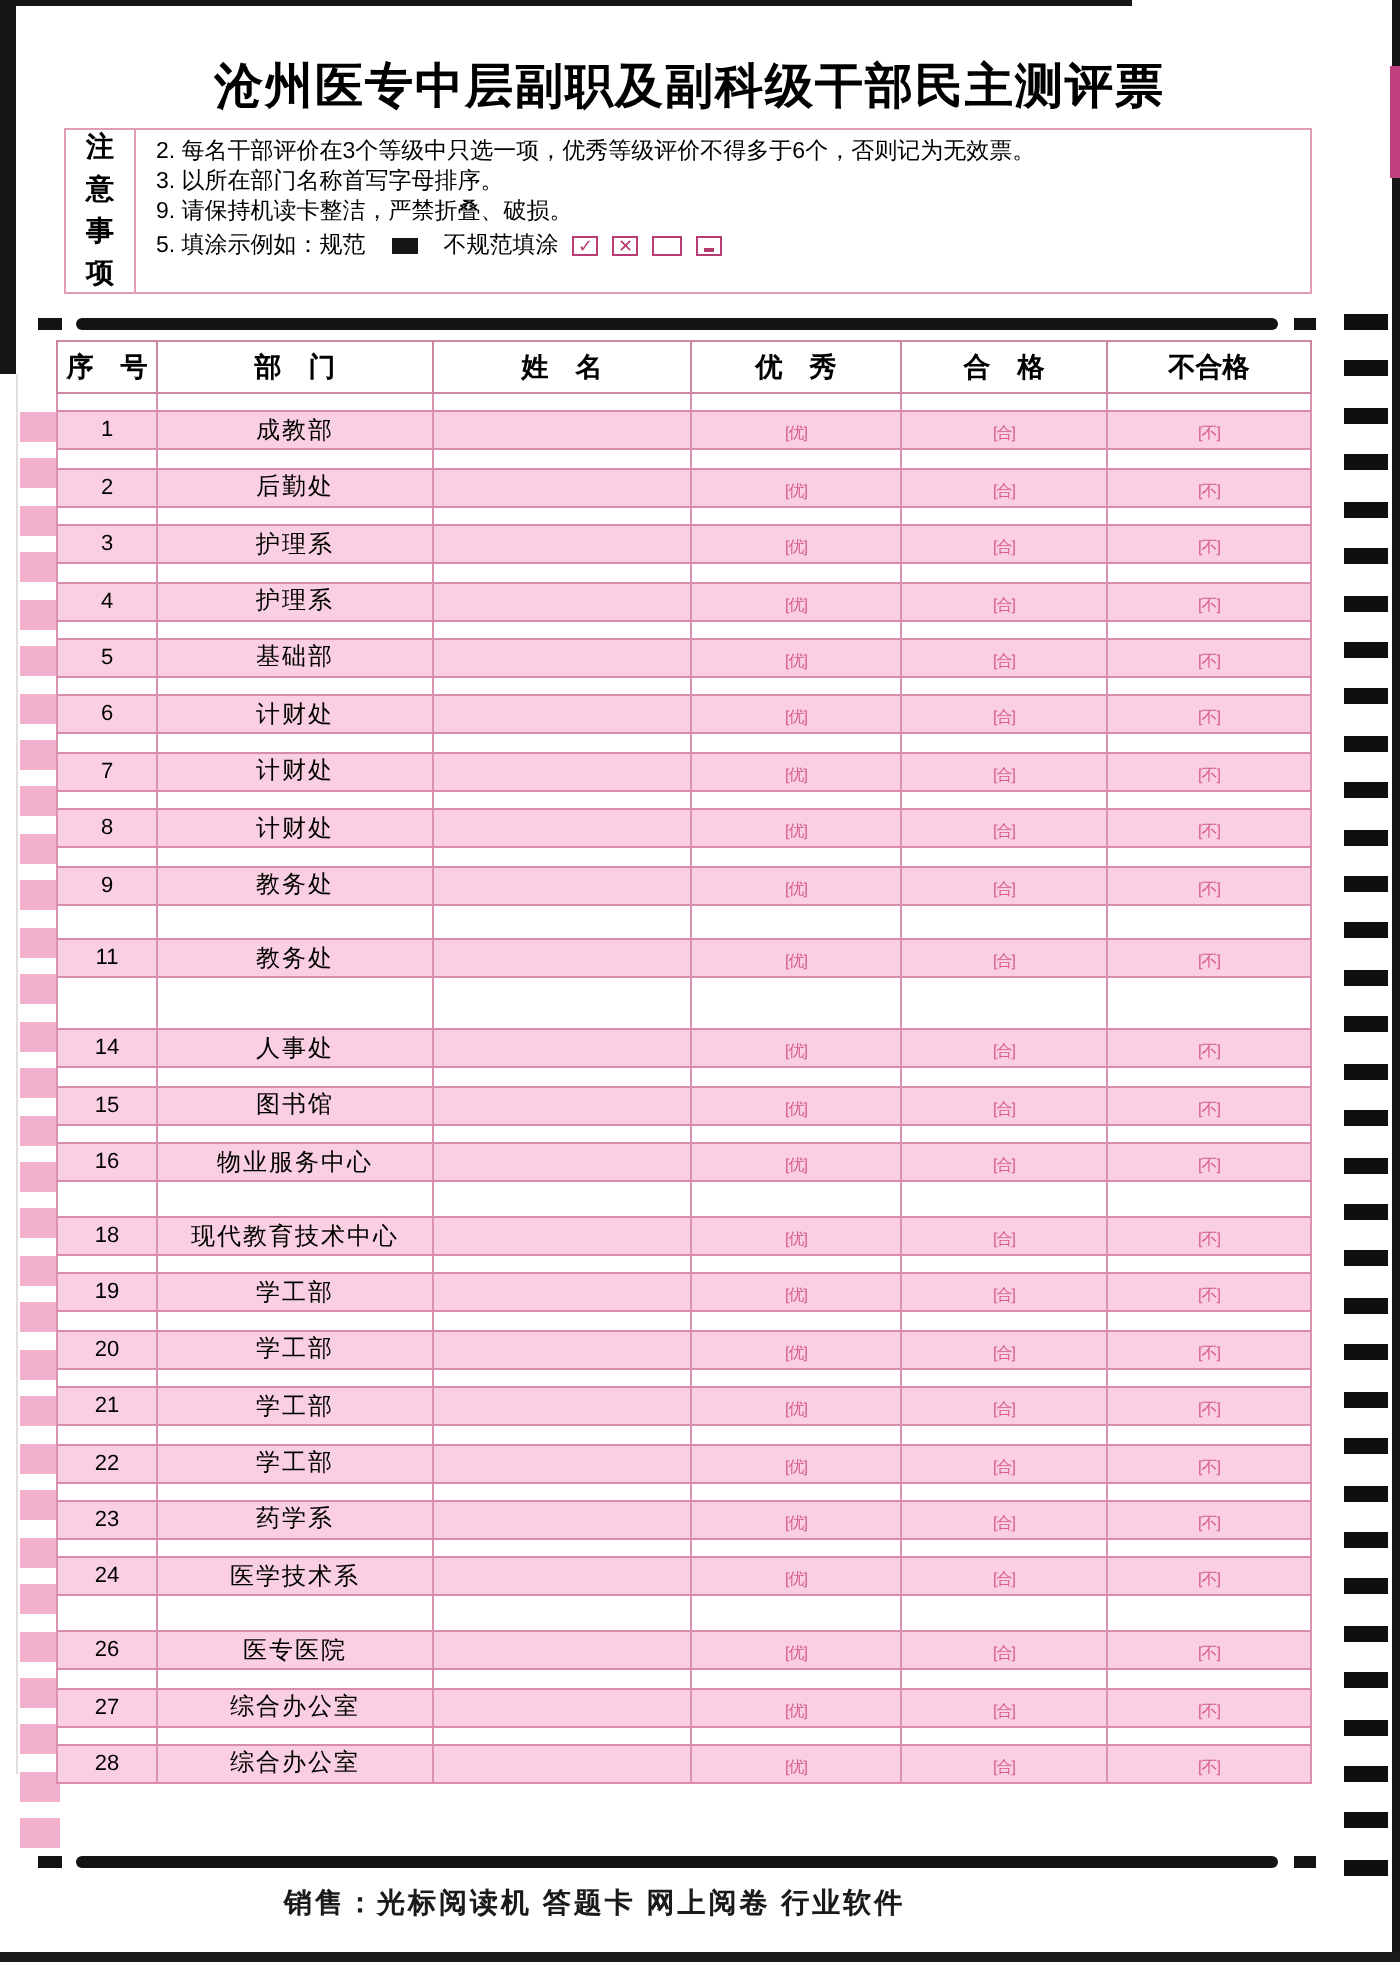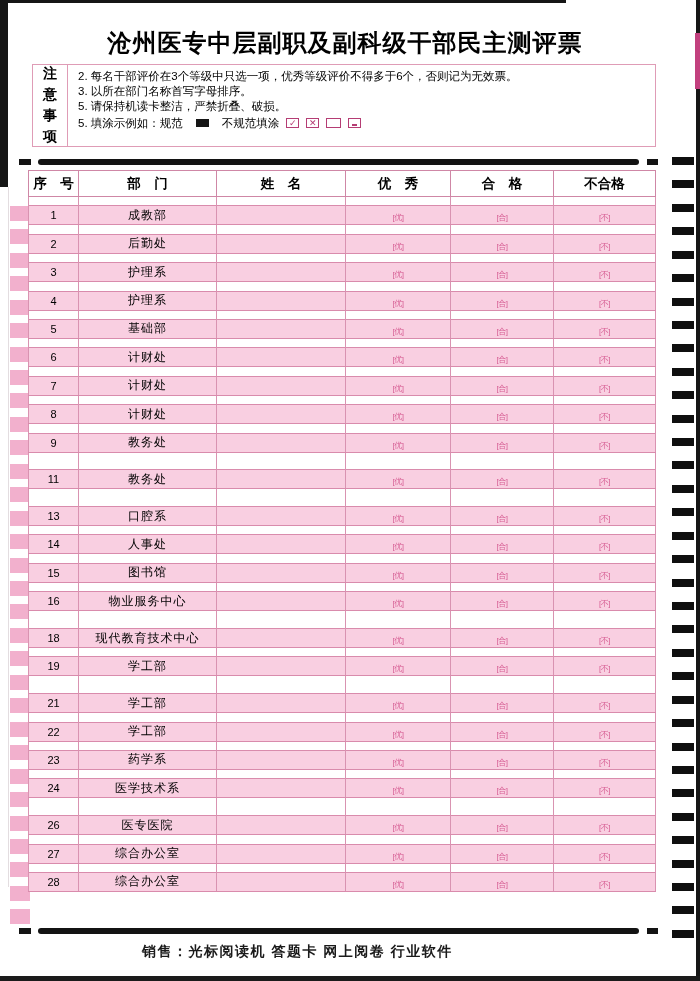--- a/index.html
+++ b/index.html
@@ -68,21 +68,21 @@
     <div class="notice-label">
       <span>注</span>
       <span>意</span>
       <span>事</span>
       <span>项</span>
     </div>
     <div class="notice-body">
 
         <div class="nitem">2. 每名干部评价在3个等级中只选一项，优秀等级评价不得多于6个，否则记为无效票。</div>
         <div class="nitem">3. 以所在部门名称首写字母排序。</div>
-        <div class="nitem">5. 请保持机读卡整洁，严禁折叠、破损。</div>
+        <div class="nitem">9. 请保持机读卡整洁，严禁折叠、破损。</div>
         <div class="example-line">
           <span>5. 填涂示例如：规范</span>
           <span class="mark-filled"></span>
           <span>不规范填涂</span>
           <span class="mbox">✓</span>
           <span class="mbox">✕</span>
           <span class="mbox empty"></span>
           <span class="mbox">
             <i class="dash-inner"></i>
           </span>
@@ -291,28 +291,20 @@
           <td></td>
         </tr>
         <tr class="gap">
           <td></td>
           <td></td>
           <td></td>
           <td></td>
           <td></td>
           <td></td>
         </tr>
-        <tr class="band">
-          <td class="num">13</td>
-          <td class="dept">口腔系</td>
-          <td class="namecell"></td>
-          <td class="rate"><span class="bubble">[优]</span></td>
-          <td class="rate"><span class="bubble">[合]</span></td>
-          <td class="rate"><span class="bubble">[不]</span></td>
-        </tr>
         <tr class="gap">
           <td></td>
           <td></td>
           <td></td>
           <td></td>
           <td></td>
           <td></td>
         </tr>
         <tr class="band">
           <td class="num">14</td>
@@ -394,20 +386,28 @@
           <td class="rate"><span class="bubble">[合]</span></td>
           <td class="rate"><span class="bubble">[不]</span></td>
         </tr>
         <tr class="gap">
           <td></td>
           <td></td>
           <td></td>
           <td></td>
           <td></td>
           <td></td>
+        </tr>
+        <tr class="band">
+          <td class="num">20</td>
+          <td class="dept">学工部</td>
+          <td class="namecell"></td>
+          <td class="rate"><span class="bubble">[优]</span></td>
+          <td class="rate"><span class="bubble">[合]</span></td>
+          <td class="rate"><span class="bubble">[不]</span></td>
         </tr>
         <tr class="gap">
           <td></td>
           <td></td>
           <td></td>
           <td></td>
           <td></td>
           <td></td>
         </tr>
         <tr class="band">

